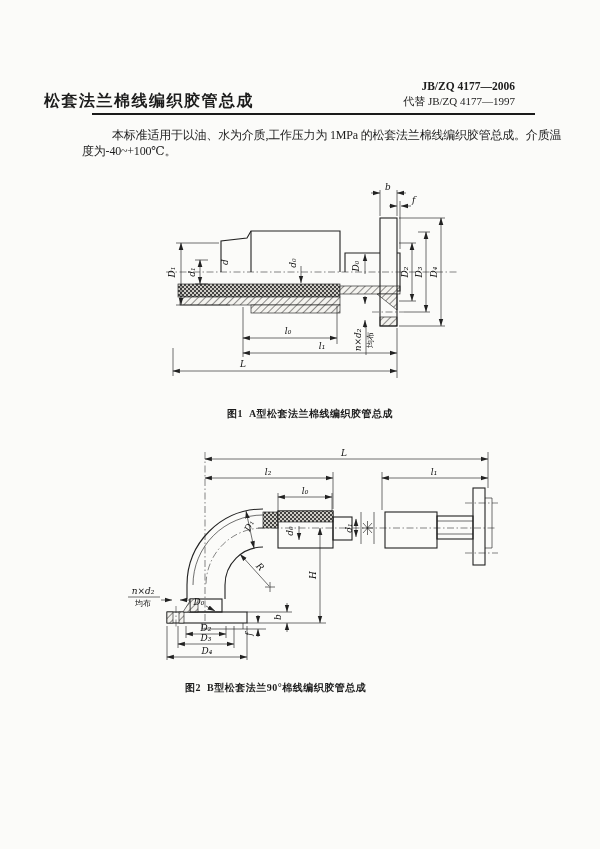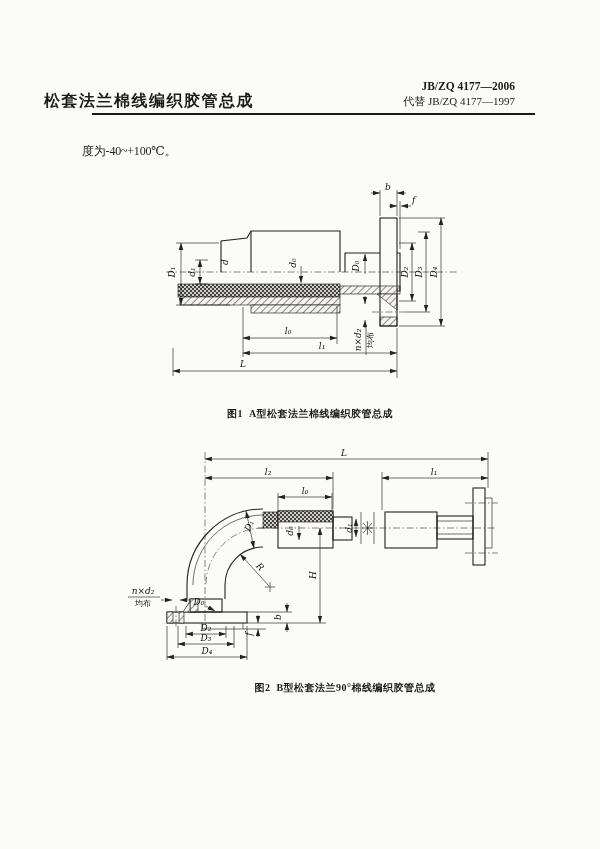--- a/index.html
+++ b/index.html
@@ -15,41 +15,42 @@
   .std-block{position:absolute;top:79px;right:85px;text-align:right;line-height:14.5px;}
   .std-no{font-size:11.5px;font-weight:bold;white-space:pre;text-align:right;}
   .std-rep{font-size:11px;white-space:pre;}
   .hrule{position:absolute;left:92px;top:113px;width:443px;height:2px;background:#1a1a1a;}
   .bodyline{position:absolute;font-size:12px;white-space:pre;letter-spacing:-0.2px;}
   .b1{left:112px;top:127px;}
   .b2{left:82px;top:143px;}
   .b3{left:82px;top:159px;}
   .figcap{position:absolute;font-size:10px;font-weight:bold;white-space:pre;letter-spacing:0.5px;margin-top:6px;}
   .cap1{left:150px;top:401px;width:320px;text-align:center;}
-  .cap2{left:185px;top:675px;width:320px;text-align:center;}
+  .cap2{left:185px;top:675px;width:320px;}
   svg{position:absolute;left:60px;top:180px;}
   .ol{fill:none;stroke:#222;stroke-width:1.1;}
   .tl{fill:none;stroke:#222;stroke-width:0.65;}
   .cl{fill:none;stroke:#333;stroke-width:0.6;stroke-dasharray:7 2.5 1.5 2.5;}
   .hx{stroke:#222;stroke-width:0.65;}
   text.dl{font:italic 9px "DejaVu Serif",serif;fill:#111;}
   text.cn{font:8px "Liberation Serif",serif;fill:#111;font-style:normal;}
 </style>
 </head>
 <body>
 
 <div class="page">
 
   <div class="doc-title">松套法兰棉线编织胶管总成</div>
   <div class="std-block">
     <div class="std-no">JB/ZQ 4177—2006</div>
     <div class="std-rep">代替 JB/ZQ 4177—1997</div>
   </div>
   <div class="hrule"></div>
 
+  <div class="bodyline b1">本标准适用于以油、水为介质,工作压力为 1MPa 的松套法兰棉线编织胶管总成。介质温</div>
   <div class="bodyline b2">度为-40~+100℃。</div>
 
   <svg width="480" height="510" viewBox="60 180 480 510">
     <defs>
       <marker id="mE" markerWidth="8" markerHeight="6" refX="7.4" refY="3" orient="auto" markerUnits="userSpaceOnUse">
         <path d="M0,0.7 L7.5,3 L0,5.3 Z" fill="#222"></path>
       </marker>
       <marker id="mS" markerWidth="8" markerHeight="6" refX="0.6" refY="3" orient="auto" markerUnits="userSpaceOnUse">
         <path d="M7.5,0.7 L0,3 L7.5,5.3 Z" fill="#222"></path>
       </marker>

